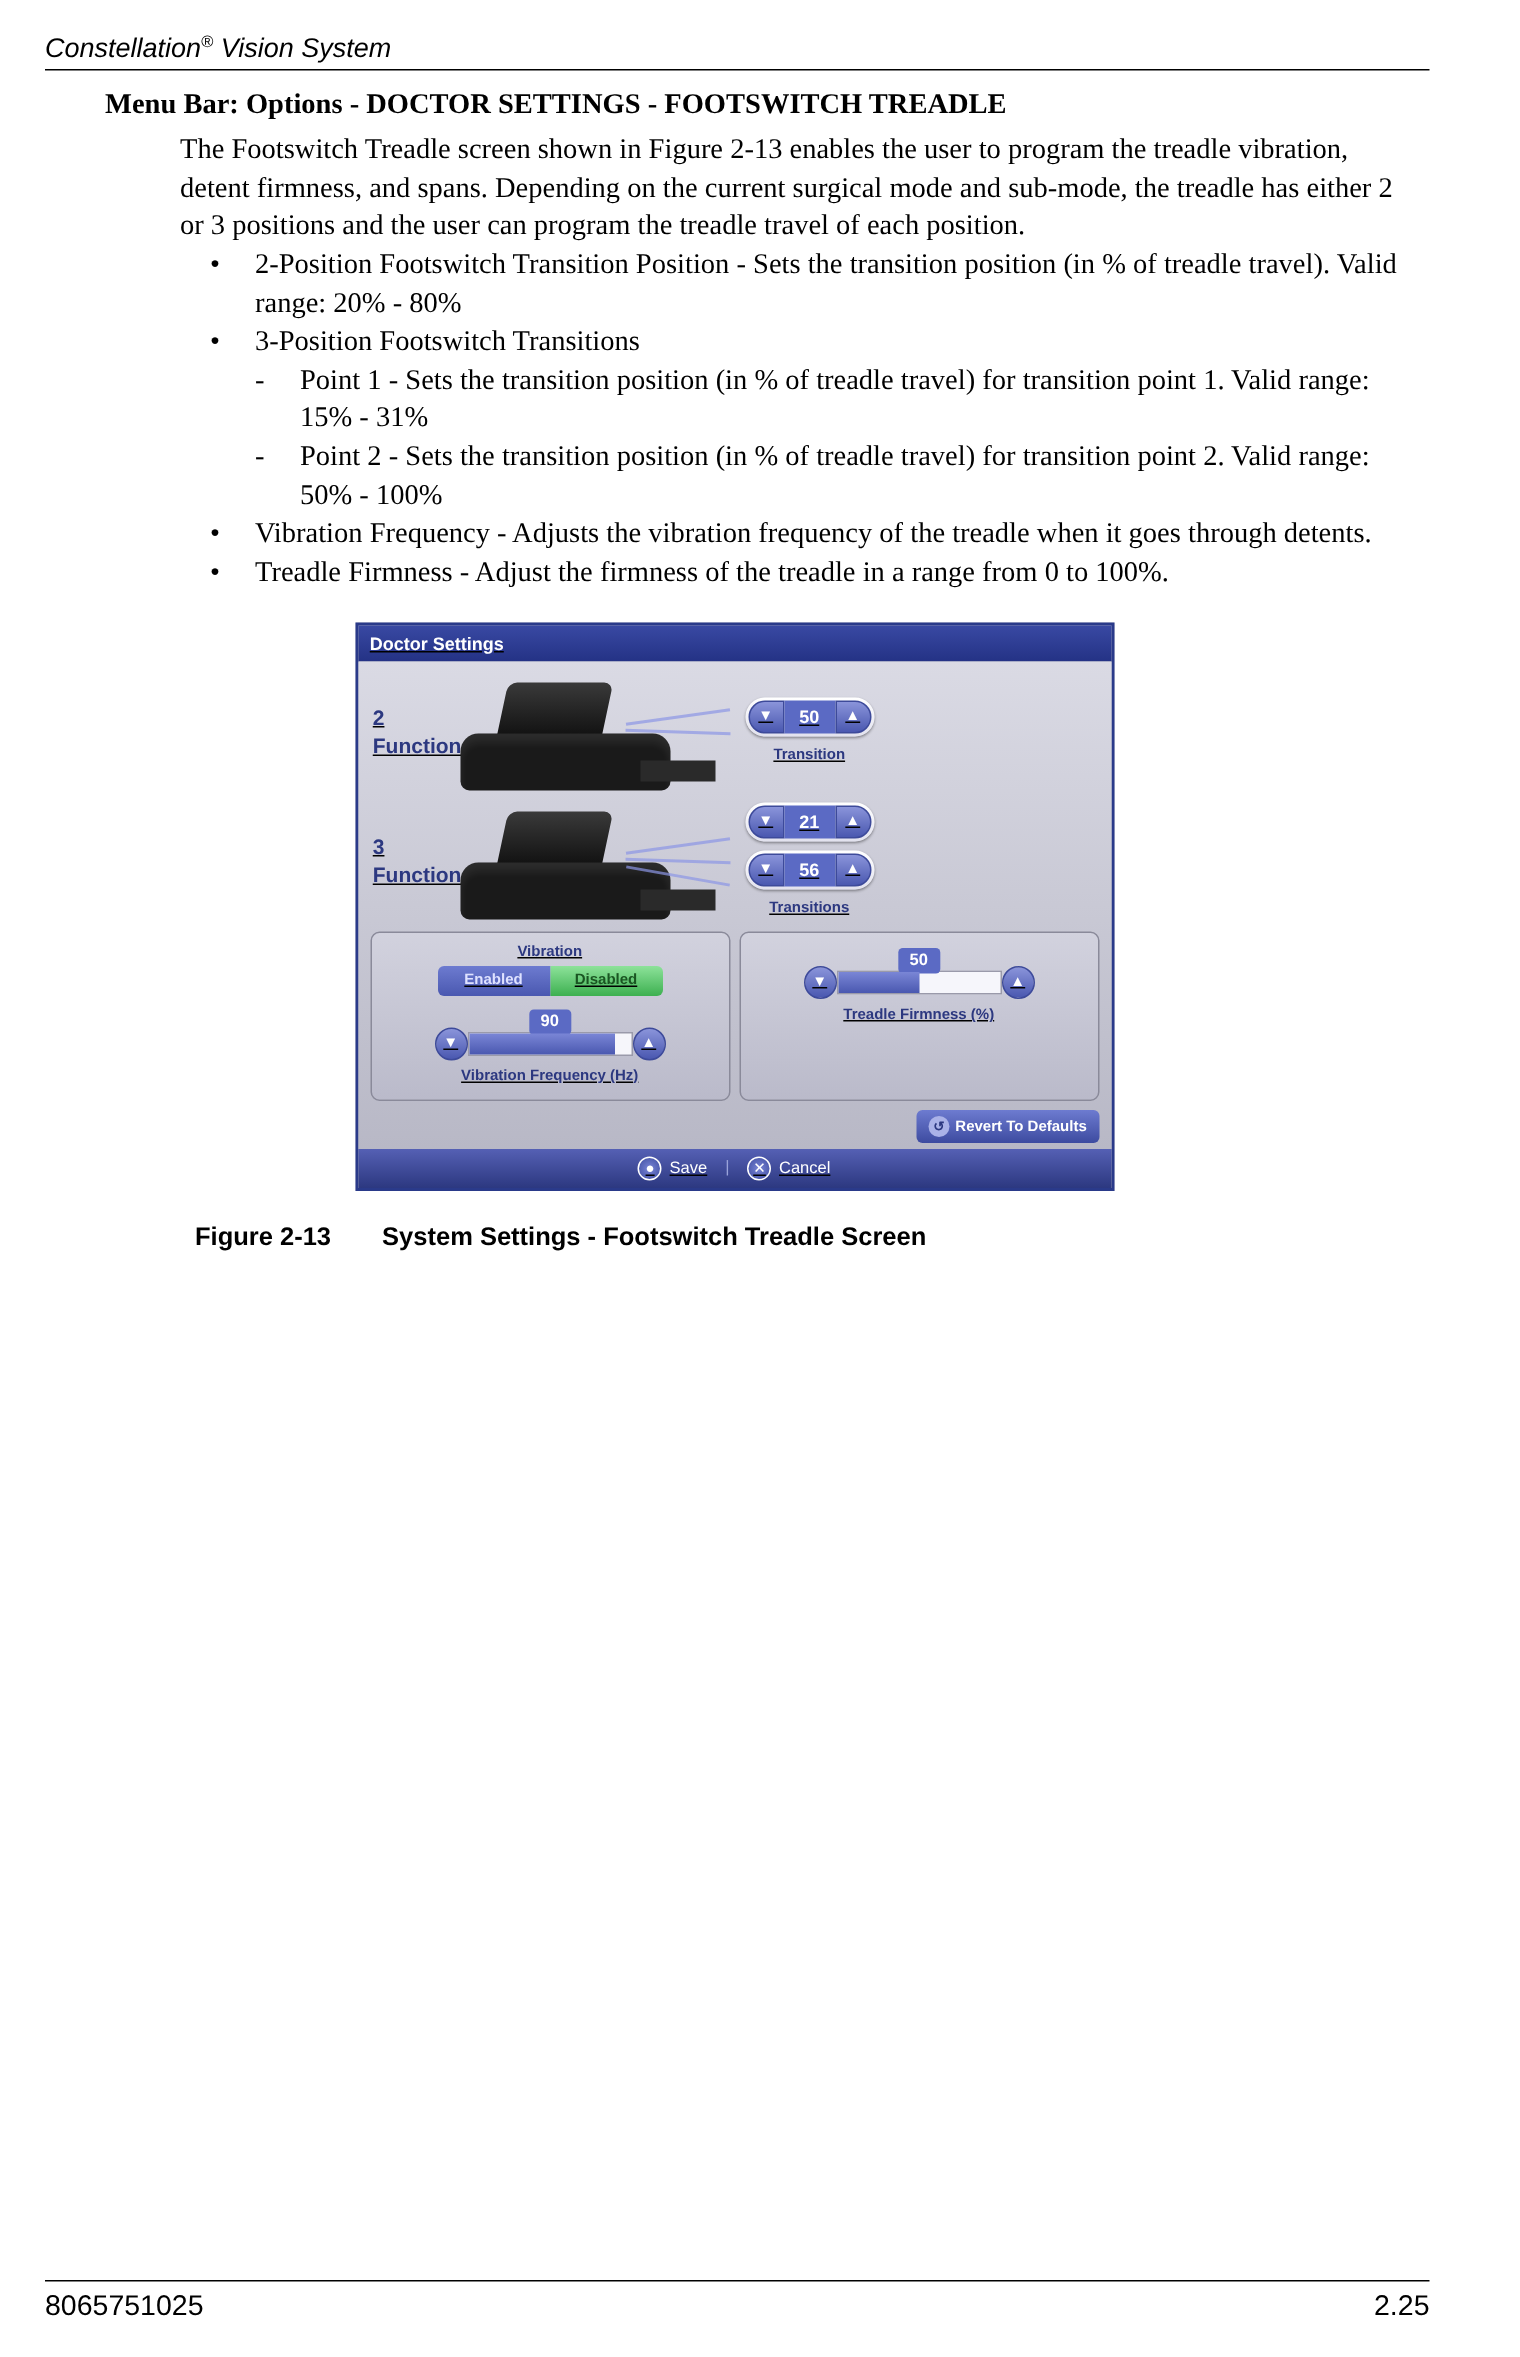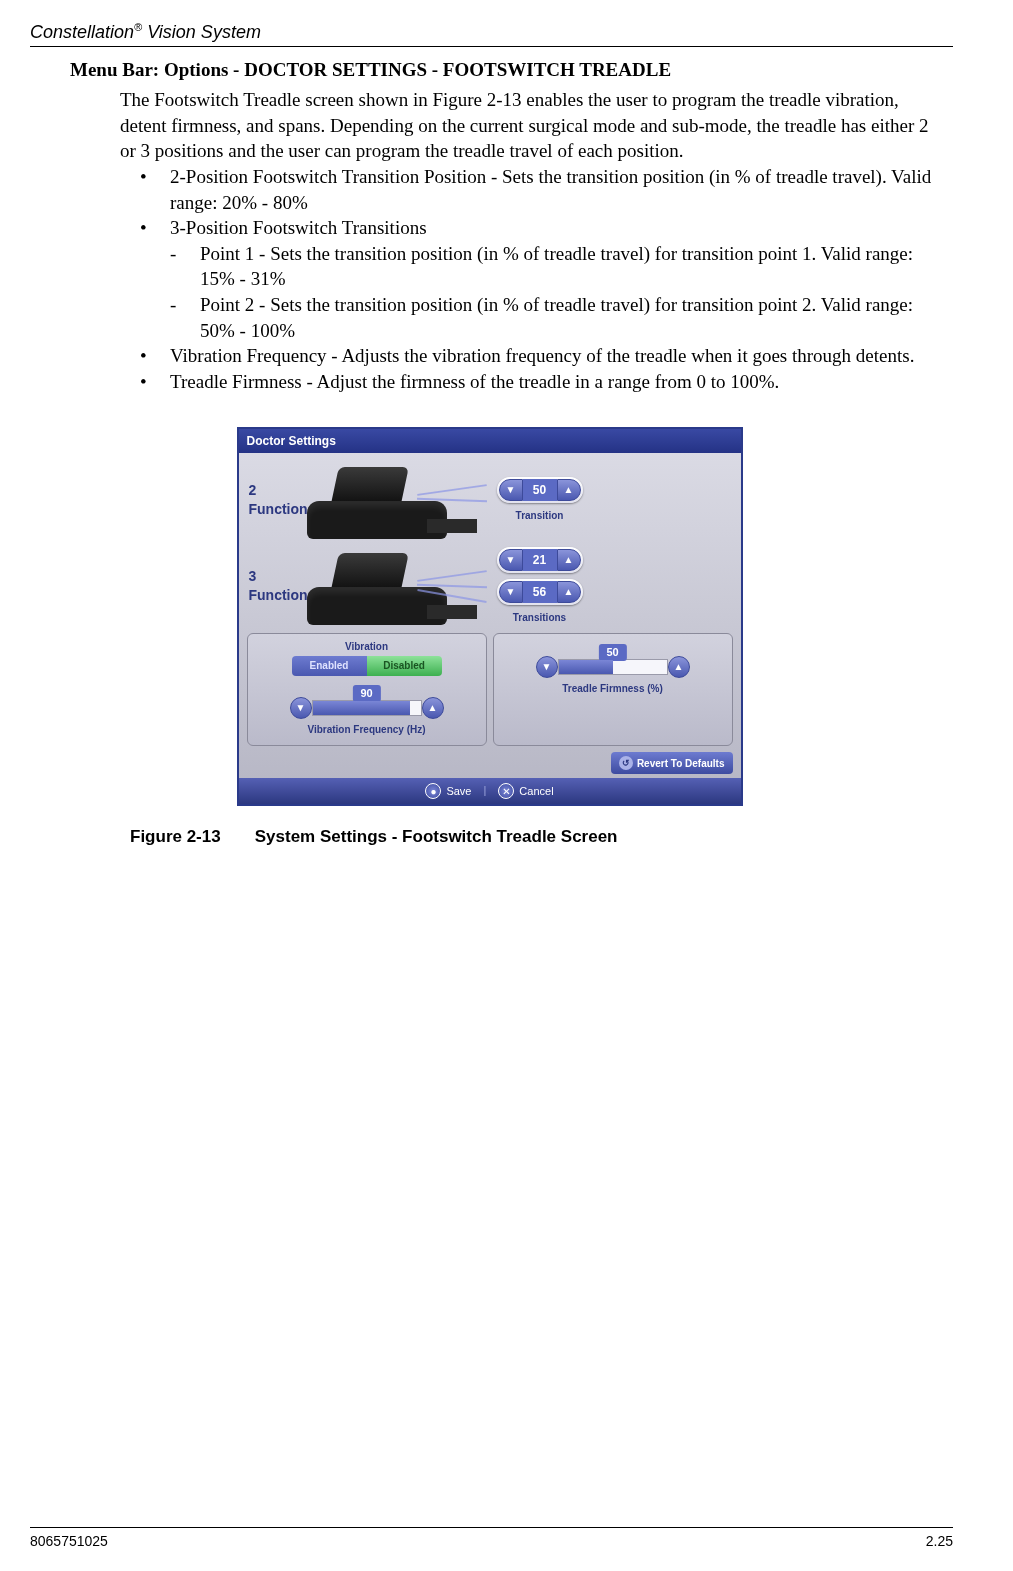--- a/index.html
+++ b/index.html
@@ -29,21 +29,21 @@
       margin-bottom: 4px;
     }
     .intro-para { margin-left: 90px; margin-right: 10px; }
     ul.main-list { list-style: none; margin-left: 110px; margin-right: 10px; }
     ul.main-list > li { position: relative; padding-left: 30px; margin-bottom: 0; }
     ul.main-list > li::before { content: "•"; position: absolute; left: 0; }
     ul.sub-list { list-style: none; margin-left: 0; }
     ul.sub-list > li { position: relative; padding-left: 30px; }
     ul.sub-list > li::before { content: "-"; position: absolute; left: 0; }
 
-    .figure-container { margin: 32px auto 0; width: 510px; }
+    .figure-container { margin: 20px auto 0; width: 510px; text-decoration: underline; }
     .figure-caption {
       font-family: Arial, sans-serif;
       font-weight: bold;
       font-size: 17px;
       margin-top: 20px;
       margin-left: 100px;
     }
     .figure-caption .fig-num { display: inline-block; width: 120px; }
 
     
@@ -168,21 +168,21 @@
       width: 16px; height: 16px; border-radius: 50%;
       border: 1px solid #fff; display:inline-flex; align-items:center; justify-content:center;
       background: radial-gradient(#7a86d6,#3d4ba0); font-size: 10px;
     }
     .footer-divider { color: #9aa3da; }
 
     .page-footer {
       position: absolute; bottom: 20px; left: 30px; right: 60px;
       border-top: 1px solid #000; padding-top: 4px;
       display: flex; justify-content: space-between;
-      font-family: Arial, sans-serif; font-size: 14px;
+      font-family: Arial, sans-serif; font-size: 19px;
     }
     .clear { clear: both; }
   </style>
 </head>
 <body>
 
 <div class="header-title">
   <span>Constellation</span><sup>®</sup><span> Vision System</span>
 </div>
 

